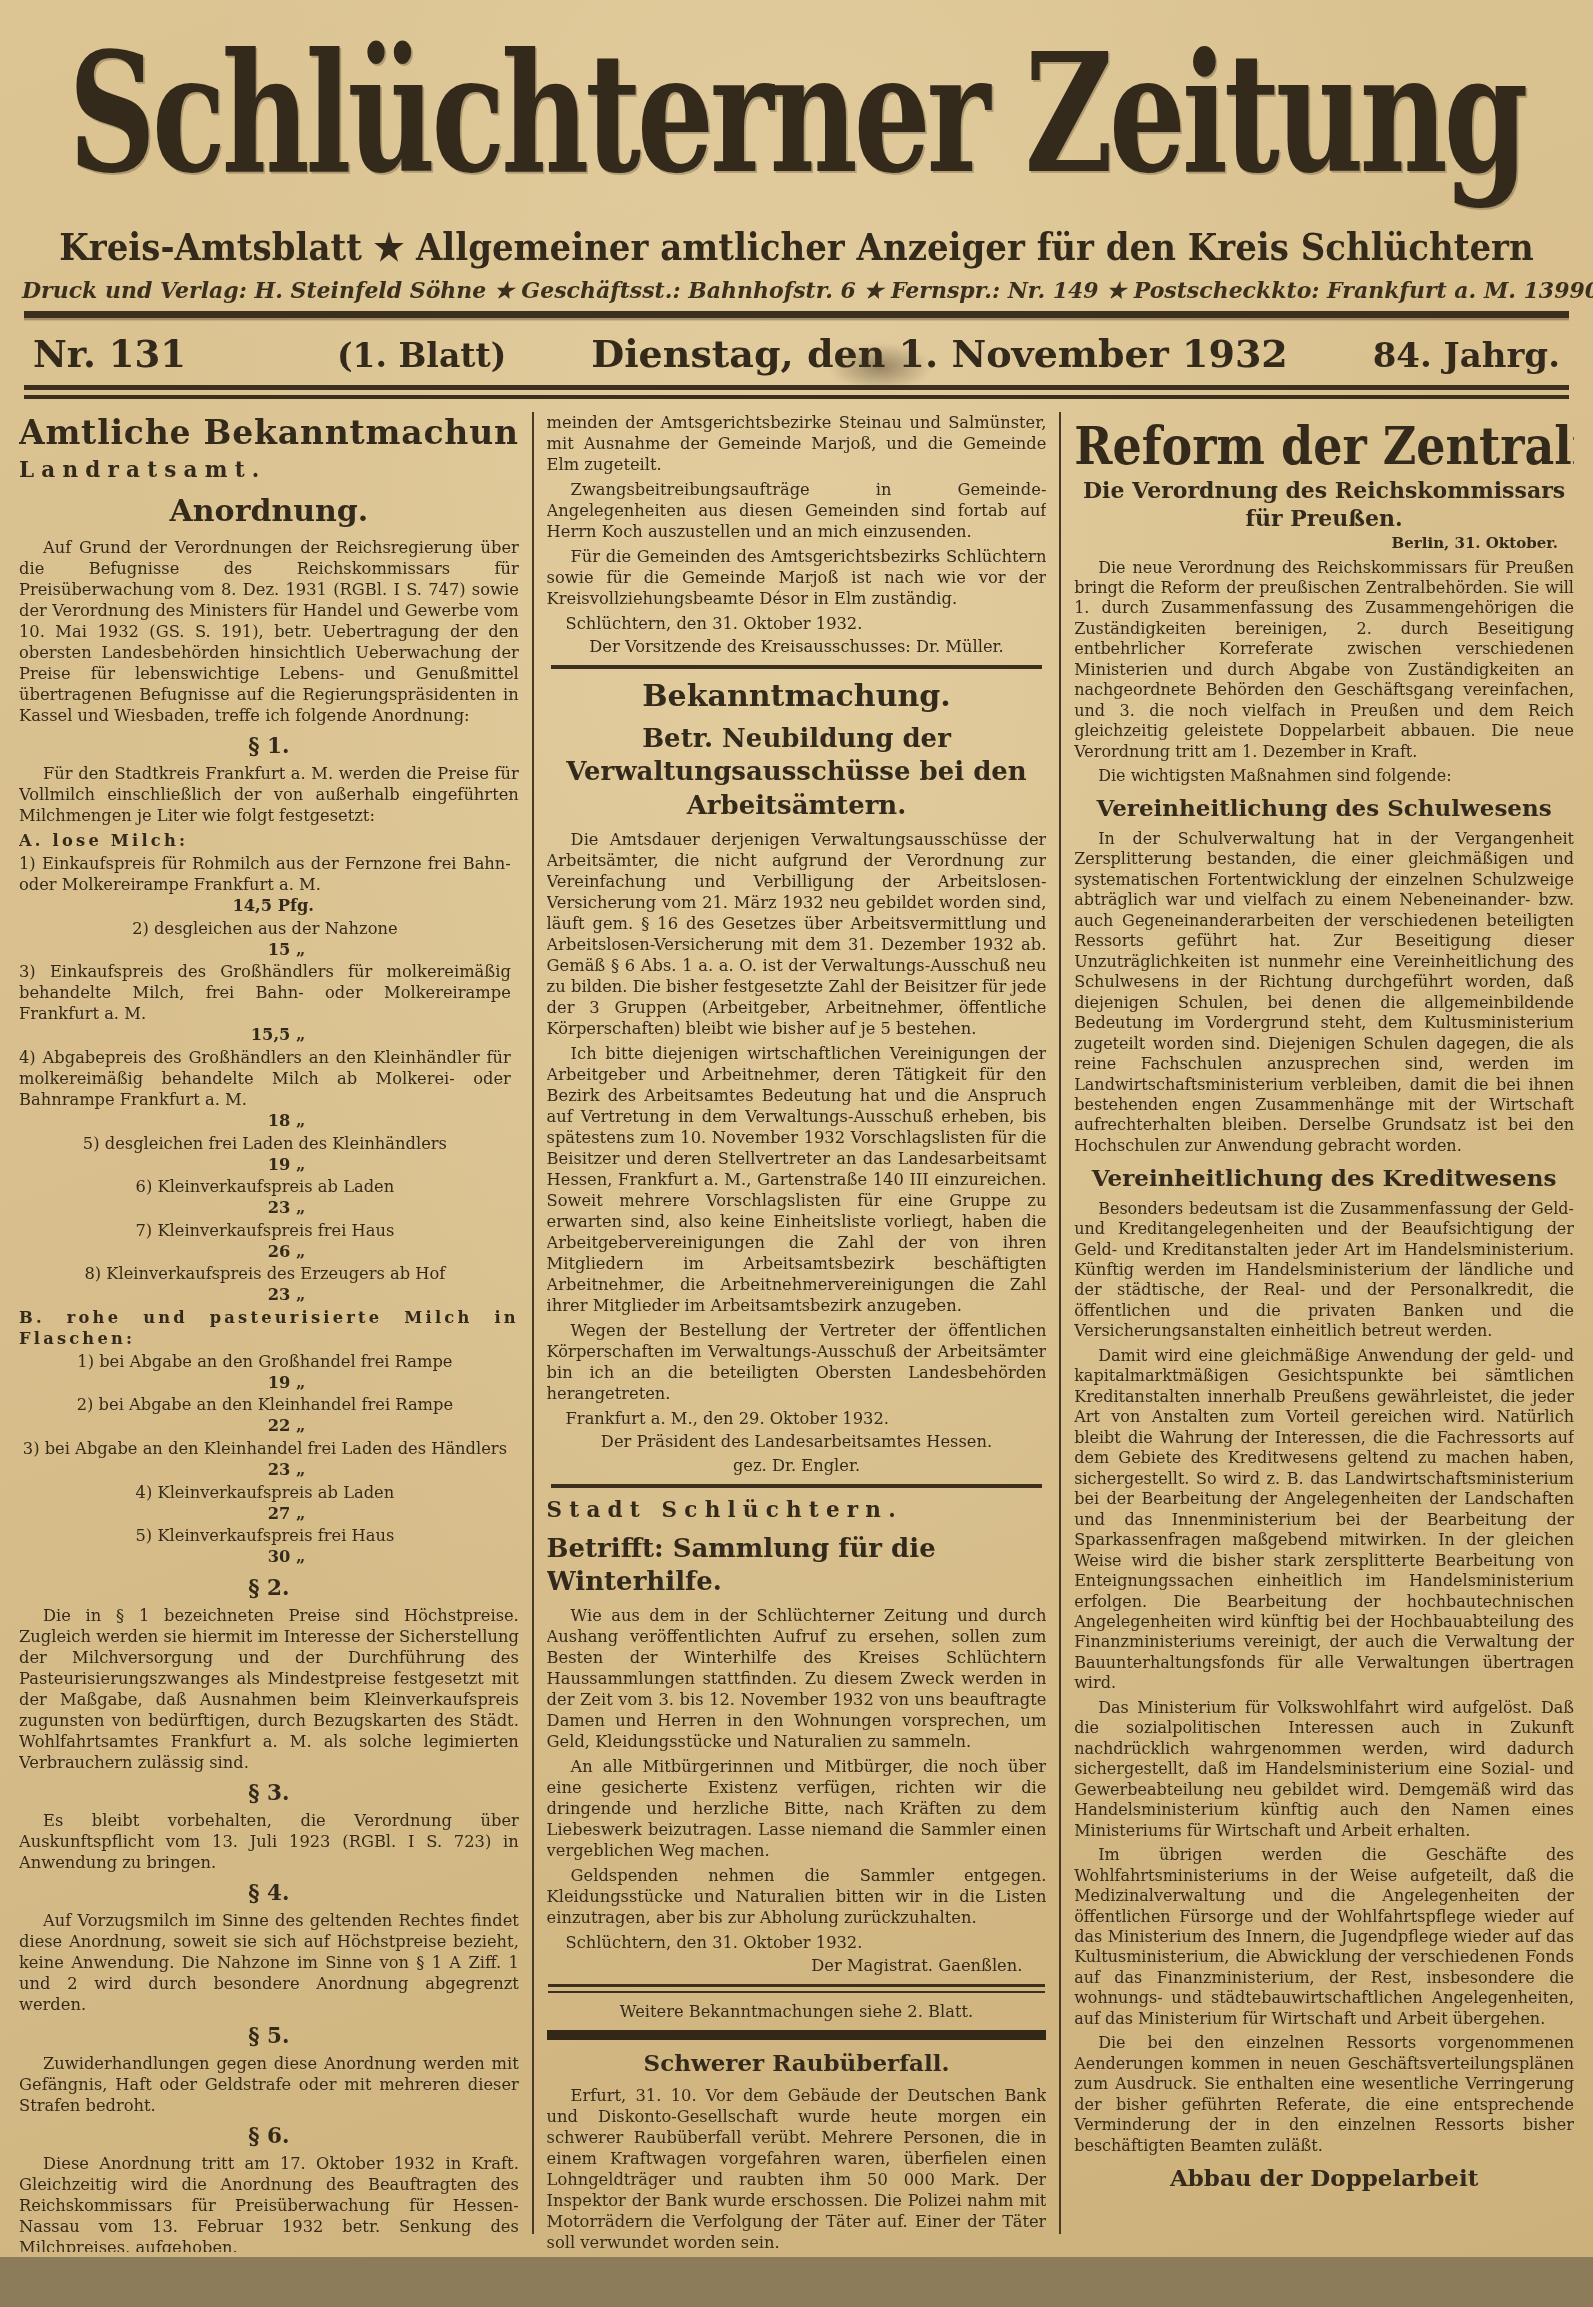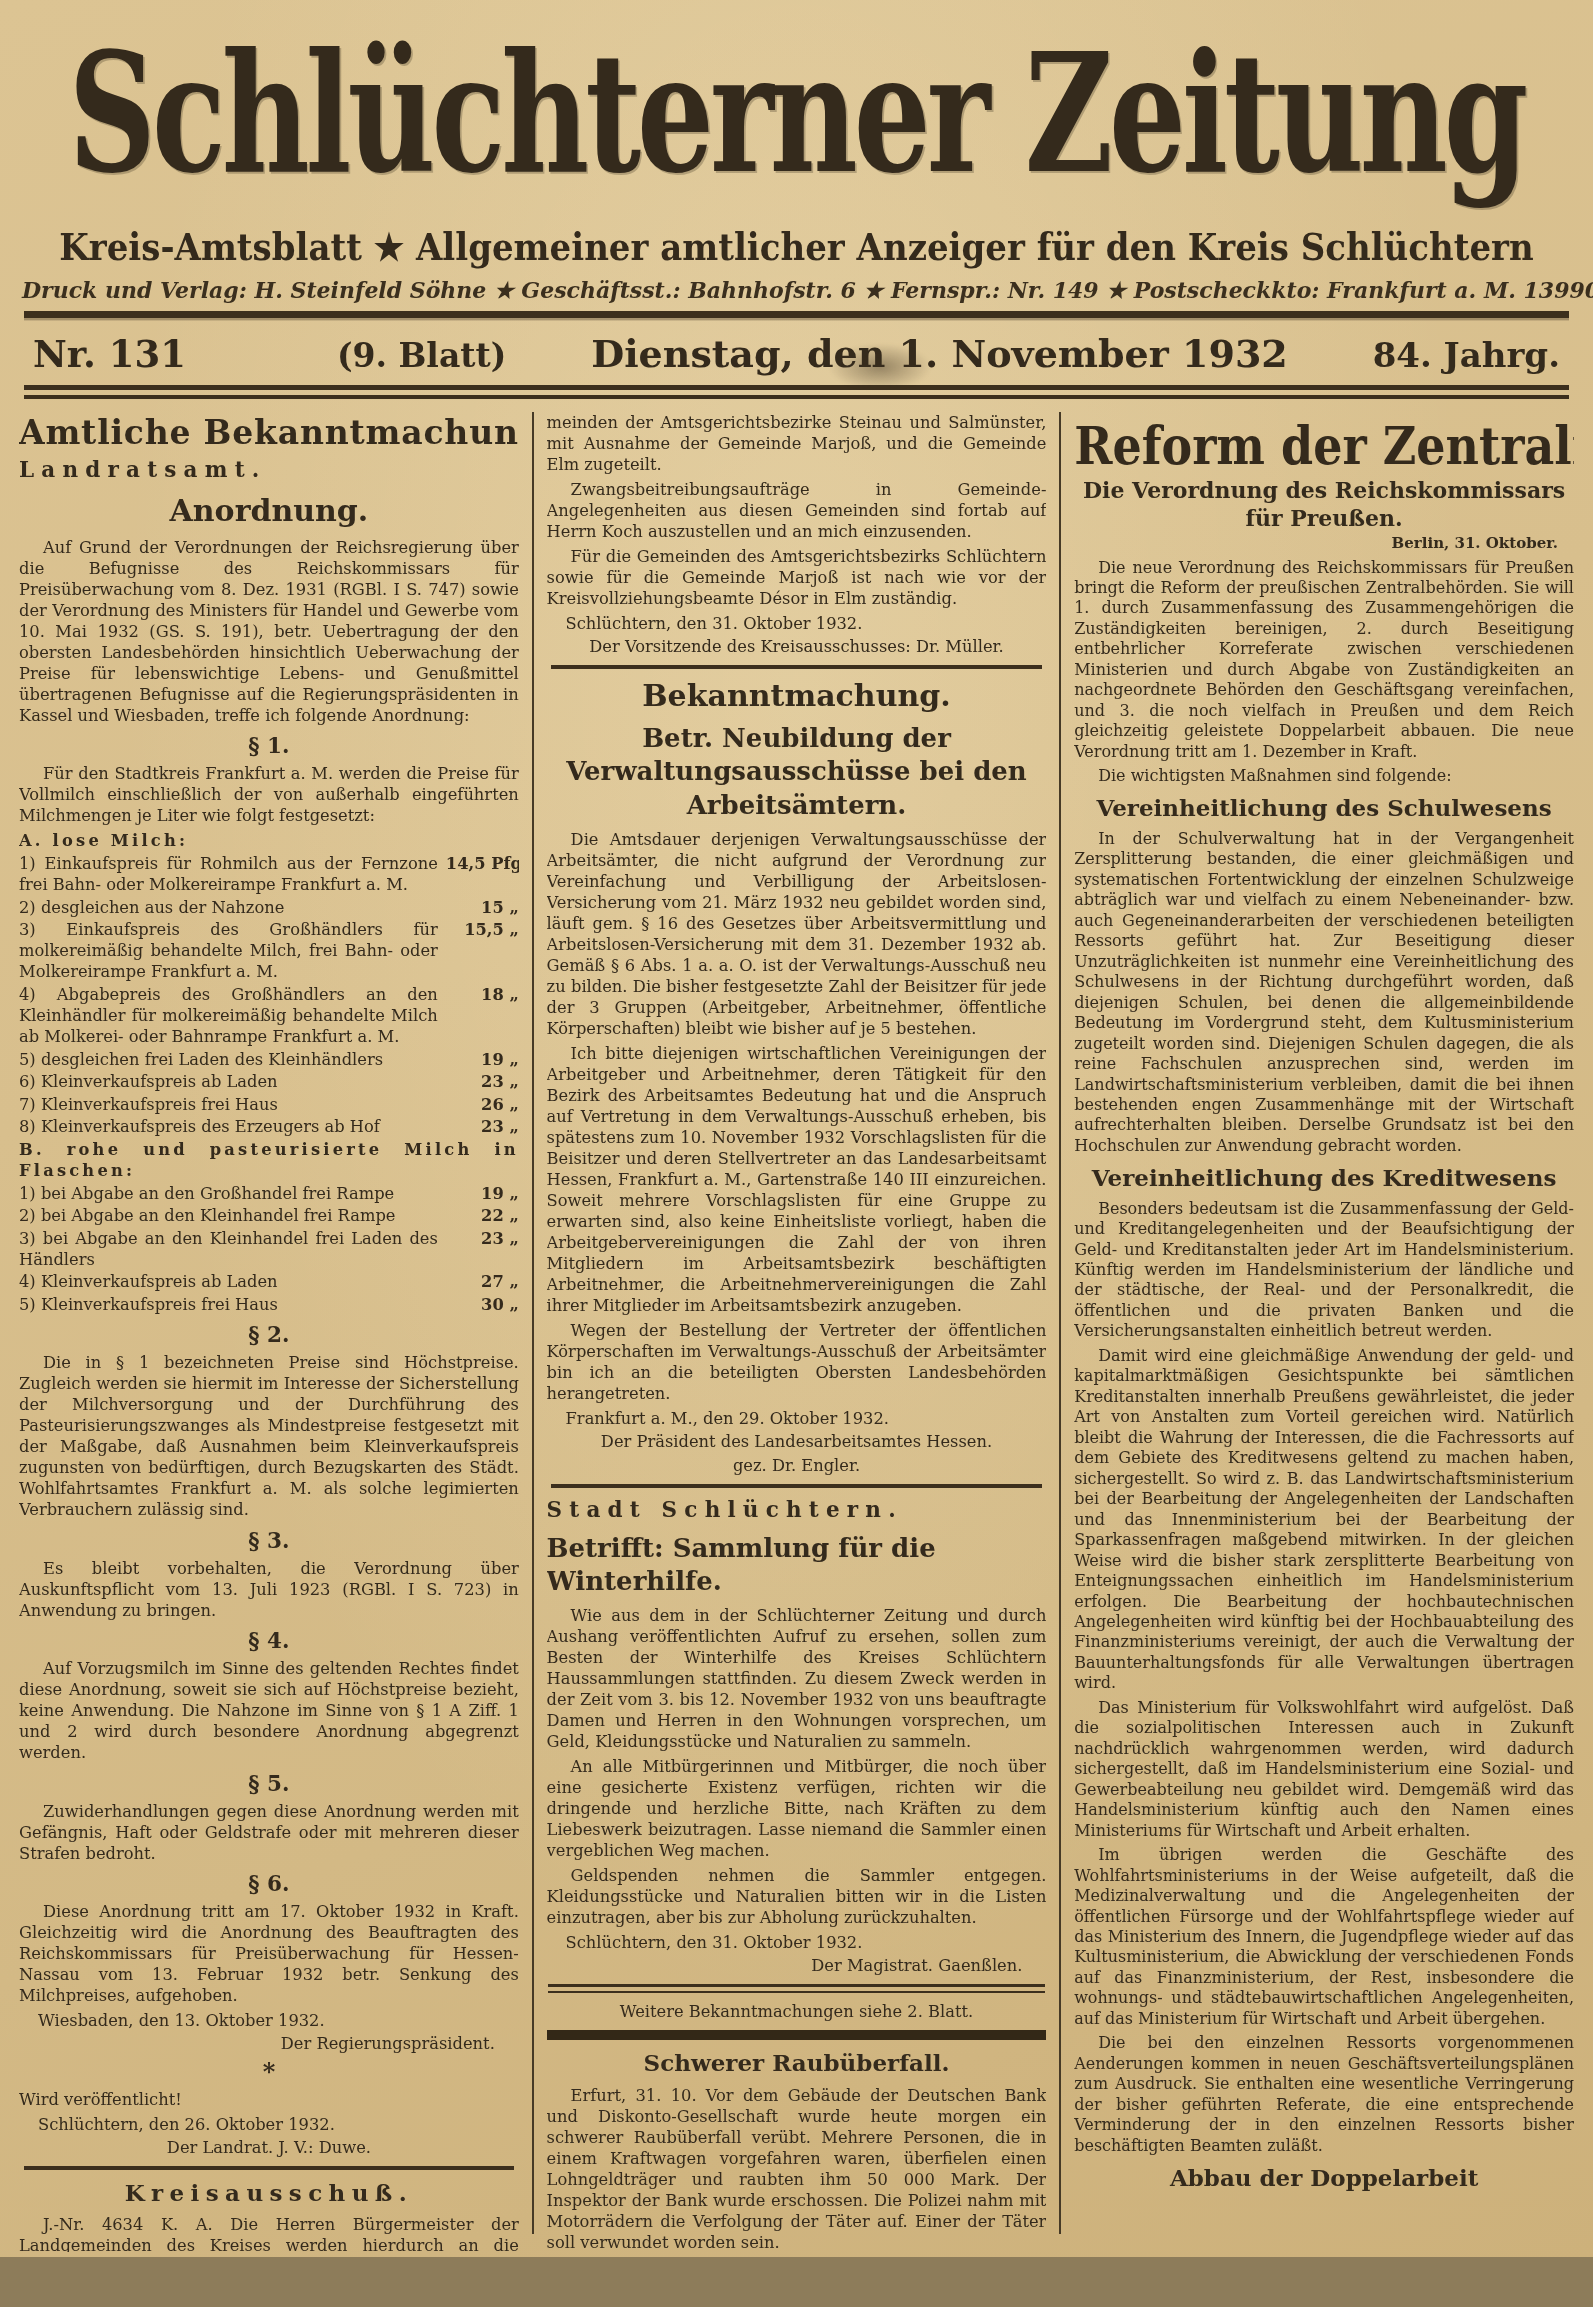--- a/index.html
+++ b/index.html
@@ -43,21 +43,21 @@
   p.p{margin:0 0 4px;text-indent:24px;}
   p.np{margin:0 0 4px;text-indent:0;}
   .secHead{font-size:33px;font-weight:bold;margin:0 0 1.6px;text-align:left;letter-spacing:0.8px;white-space:nowrap;}
   .office{font-size:21.5px;font-weight:bold;letter-spacing:7.2px;margin:0 0 8px;text-align:left;}
   .h-center{font-weight:bold;text-align:center;margin:6.4px 0 6.4px;text-indent:0;}
   .h40{font-size:30px;}
   .h34{font-size:26px;}
   .h30{font-size:23px;}
   .sperr{letter-spacing:6.4px;}
   .para-head{font-size:21.5px;font-weight:bold;text-align:center;margin:6.4px 0 3.2px;}
-  .row{display:flex;align-items:flex-start;margin:0 0 1.6px;}
+  .row{display:flex;align-items:center;margin:0 0 1.6px;flex-direction:column;}
   .row .lab{flex:1;padding-right:8px;}
   .row .val{width:73px;text-align:right;white-space:nowrap;font-weight:bold;}
   .listhead{font-weight:bold;letter-spacing:3.2px;margin:1.6px 0;}
   .place{margin:0 0 1.6px;text-indent:19px;}
   .sig-r{text-align:right;margin:0 0 3.2px;padding-right:24px;}
   .sig-c{text-align:center;margin:0 0 3.2px;}
   .star{text-align:center;font-size:24px;font-weight:bold;margin:1.6px 0;}
   .hr1{border:0;border-top:4px solid #3c2f1d;margin:8px 4.8px;}
   .hr2{border:0;border-top:3.2px solid #3c2f1d;border-bottom:2.4px solid #3c2f1d;height:4px;margin:8px 1.6px;}
   .heavy{height:10.4px;background:#332817;margin:8px 0;}
@@ -72,21 +72,21 @@
 <div class="page">
   <div class="smudge"></div>
 
   <header class="masthead">
     <div class="title">Schlüchterner Zeitung</div>
     <div class="subtitle">Kreis-Amtsblatt ★ Allgemeiner amtlicher Anzeiger für den Kreis Schlüchtern</div>
     <div class="publisher">Druck und Verlag: H. Steinfeld Söhne ★ Geschäftsst.: Bahnhofstr. 6 ★ Fernspr.: Nr. 149 ★ Postscheckkto: Frankfurt a. M. 13990</div>
     <div class="mrule"></div>
     <div class="dateline">
       <span class="issue">Nr. 131</span>
-      <span class="sheet">(9. Blatt)</span>
+      <span class="sheet">(1. Blatt)</span>
       <span class="datec">Dienstag, den 1. November 1932</span>
       <span class="vol">84. Jahrg.</span>
     </div>
     <div class="brule"></div>
   </header>
 
   <main class="columns">
 
     <section class="col c12">
       <h2 class="secHead">Amtliche Bekanntmachungen.</h2>

